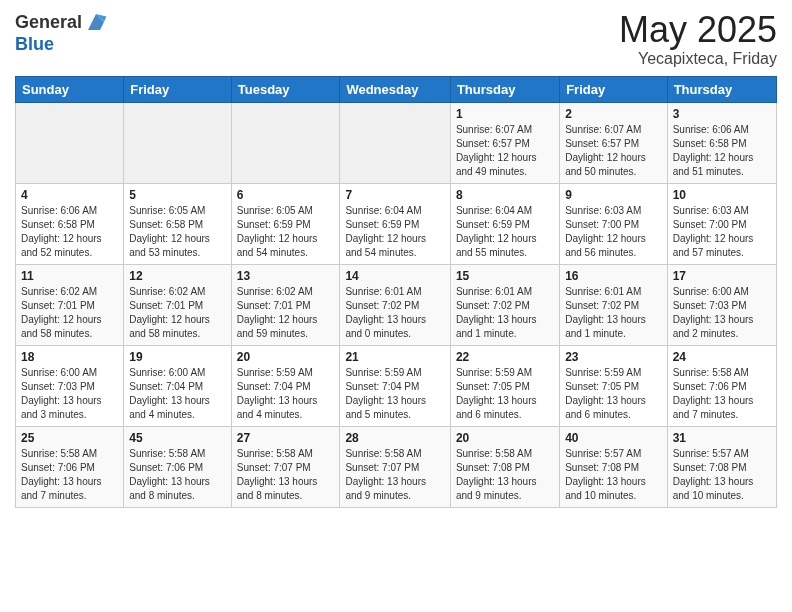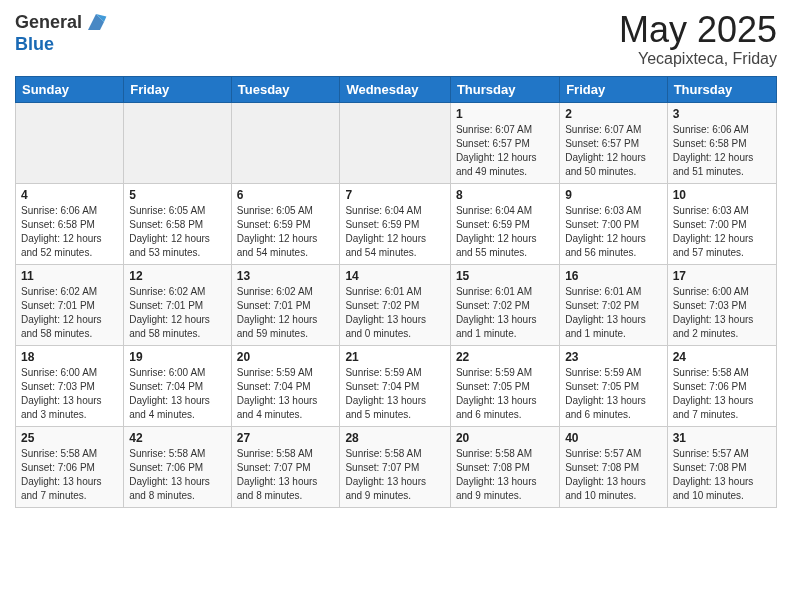--- a/index.html
+++ b/index.html
@@ -311,21 +311,21 @@
       </tr>
       <tr>
         <td>
           <span class="day-num">25</span>
           <div class="day-info" style="white-space: pre-line;">Sunrise: 5:58 AM
 Sunset: 7:06 PM
 Daylight: 13 hours
 and 7 minutes.</div>
         </td>
         <td>
-          <span class="day-num">42</span>
+          <span class="day-num">45</span>
           <div class="day-info" style="white-space: pre-line;">Sunrise: 5:58 AM
 Sunset: 7:06 PM
 Daylight: 13 hours
 and 8 minutes.</div>
         </td>
         <td>
           <span class="day-num">27</span>
           <div class="day-info" style="white-space: pre-line;">Sunrise: 5:58 AM
 Sunset: 7:07 PM
 Daylight: 13 hours

